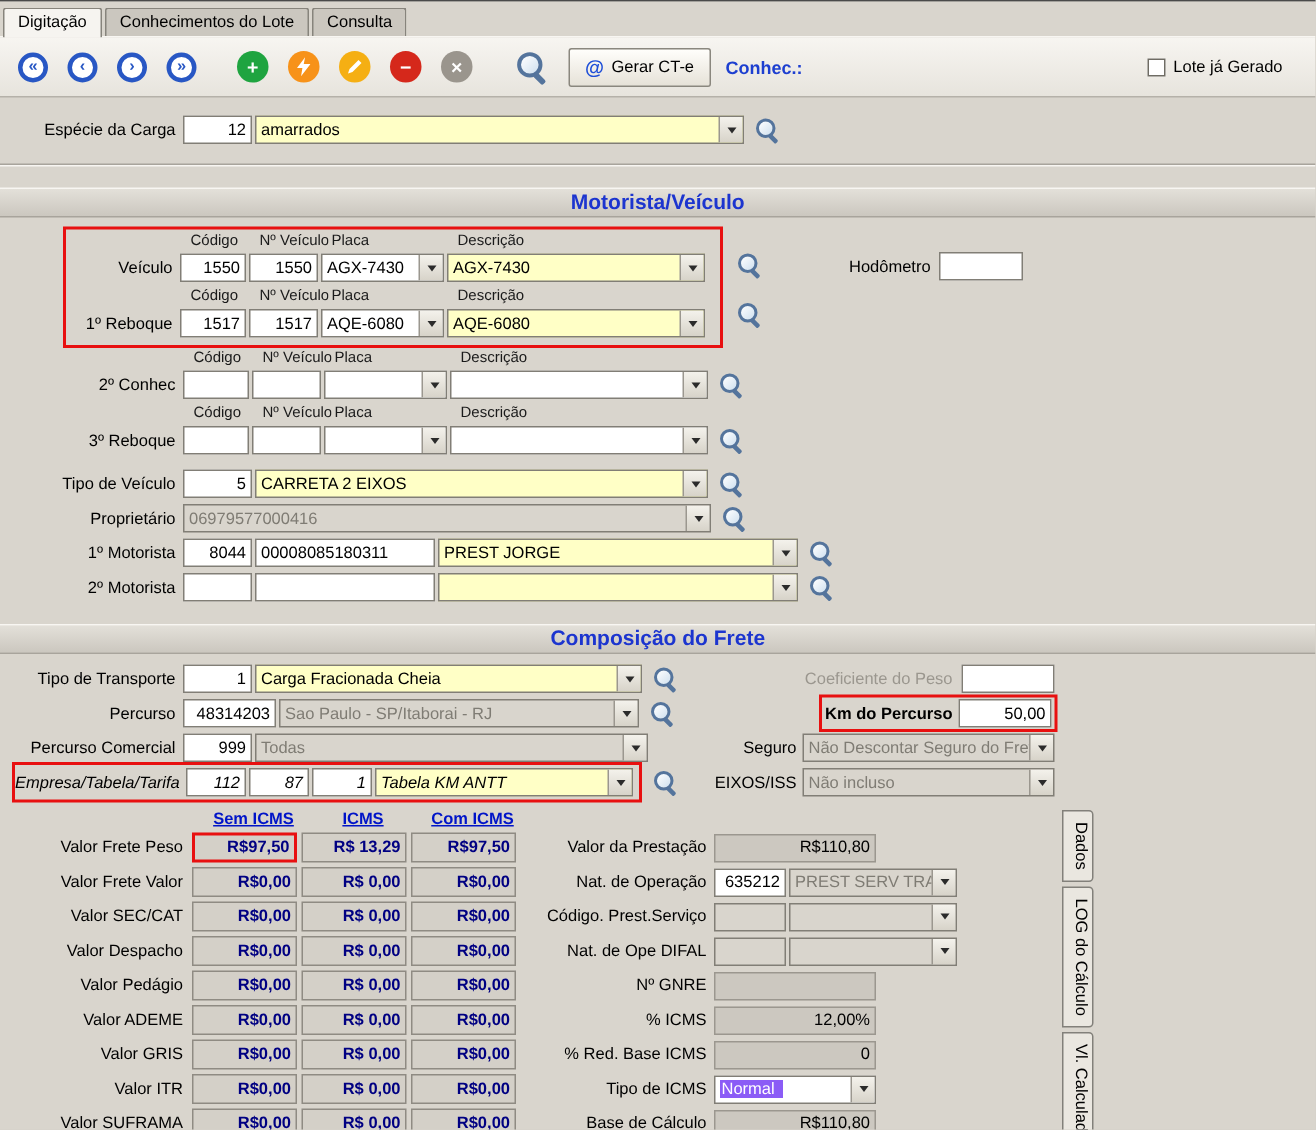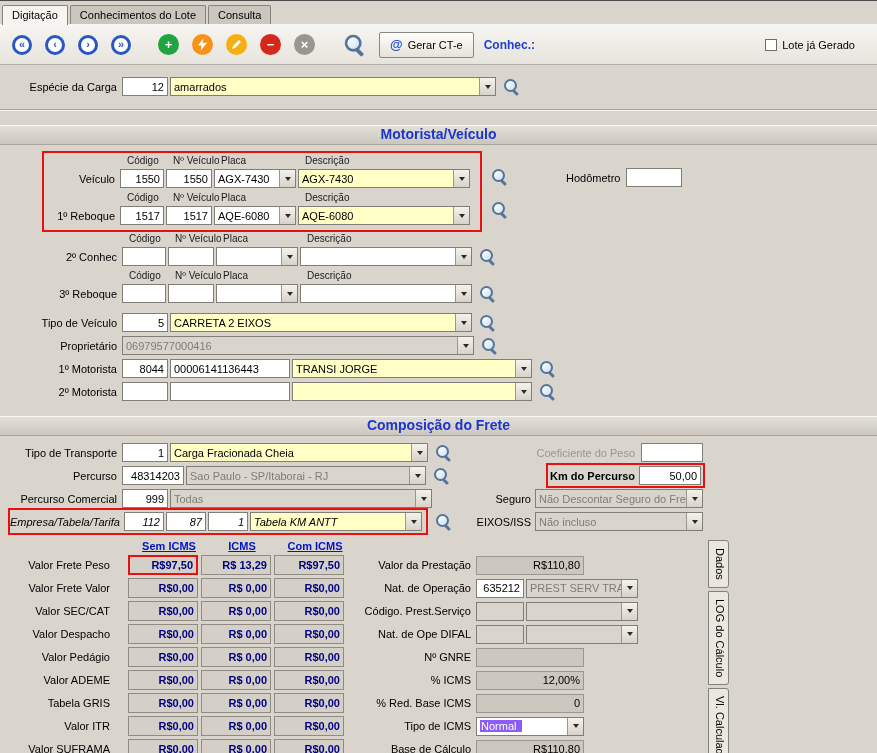--- a/index.html
+++ b/index.html
@@ -80,21 +80,21 @@
 .redline .tf{margin-right:0;}
 .redbox2{display:flex;align-items:center;border:2px solid #e81010;padding:2px 2px 2px 0;margin-right:2px;font-style:italic;}
 
 
 .bottom{display:flex;margin-top:8px;padding-left:8px;}
 .vtable{width:348px;flex:none;}
 .vt-hdr{display:flex;margin-bottom:3px;}
 .vt-sp{width:126px;flex:none;}
 .vt-h{width:70px;margin-right:3px;flex:none;text-align:center;color:#0014c8;font-weight:bold;text-decoration:underline;}
 .vt-row{display:flex;align-items:center;margin-bottom:3px;}
-.vt-lbl{width:120px;flex:none;text-align:right;padding-right:18px;white-space:nowrap;}
+.vt-lbl{width:120px;flex:none;text-align:right;padding-right:6px;white-space:nowrap;}
 .cell{width:70px;height:20px;margin-right:3px;flex:none;border:1px solid #8f8b83;background:#d4d0c8;color:#000082;font-weight:bold;display:flex;align-items:center;justify-content:flex-end;padding-right:3px;}
 .cell.hl{border:2px solid #e81010;}
 
 
 .details{width:346px;flex:none;padding-top:15px;}
 .drow{display:flex;align-items:center;height:20px;margin-bottom:3px;}
 .dlbl{width:120px;flex:none;text-align:right;padding-right:5px;white-space:nowrap;}
 .dbox{height:19px;background:#ccc8c0;border:1px solid #9b978f;display:flex;align-items:center;justify-content:flex-end;padding:0 3px;flex:none;margin-right:2px;overflow:hidden;}
 .selhl{background:#8b5cf6;color:#fff;padding:0 6px 0 1px;}
 
@@ -282,23 +282,23 @@
     <span class="combo gr w352">
       <span class="cv">06979577000416</span>
       <span class="db"></span>
     </span>
     <span class="zoom"></span>
   </div>
 
   <div class="frow">
     <span class="lbl">1º Motorista</span>
     <span class="tf num w46">8044</span>
-    <span class="tf w120">00006141136443</span>
+    <span class="tf w120">00008085180311</span>
     <span class="combo yl w240">
-      <span class="cv">TRANSI JORGE</span>
+      <span class="cv">PREST JORGE</span>
       <span class="db"></span>
     </span>
     <span class="zoom"></span>
   </div>
 
   <div class="frow">
     <span class="lbl">2º Motorista</span>
     <span class="tf num w46"></span>
     <span class="tf w120"></span>
     <span class="combo yl w240">
@@ -418,21 +418,21 @@
         <span class="cell">R$ 0,00</span>
         <span class="cell">R$0,00</span>
       </div>
       <div class="vt-row">
         <span class="vt-lbl">Valor ADEME</span>
         <span class="cell">R$0,00</span>
         <span class="cell">R$ 0,00</span>
         <span class="cell">R$0,00</span>
       </div>
       <div class="vt-row">
-        <span class="vt-lbl">Tabela GRIS</span>
+        <span class="vt-lbl">Valor GRIS</span>
         <span class="cell">R$0,00</span>
         <span class="cell">R$ 0,00</span>
         <span class="cell">R$0,00</span>
       </div>
       <div class="v t-row vt-row">
         <span class="vt-lbl">Valor ITR</span>
         <span class="cell">R$0,00</span>
         <span class="cell">R$ 0,00</span>
         <span class="cell">R$0,00</span>
       </div>

